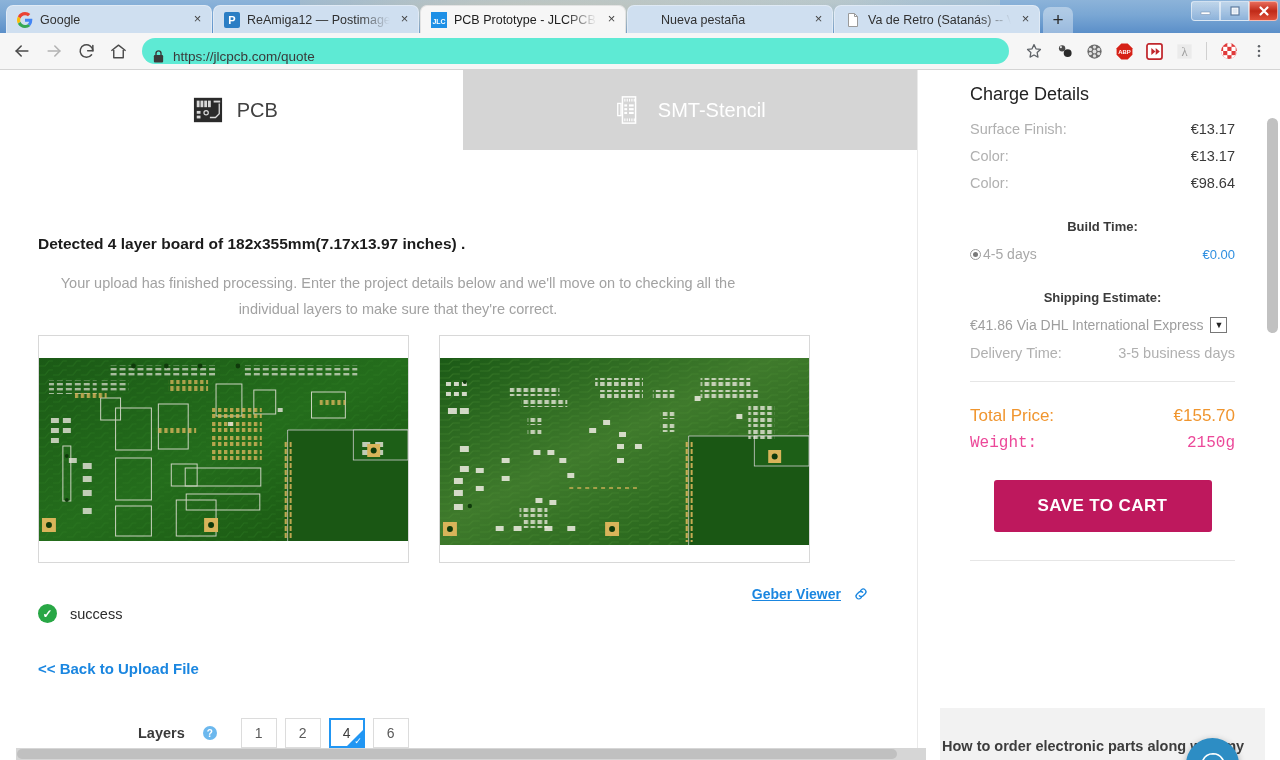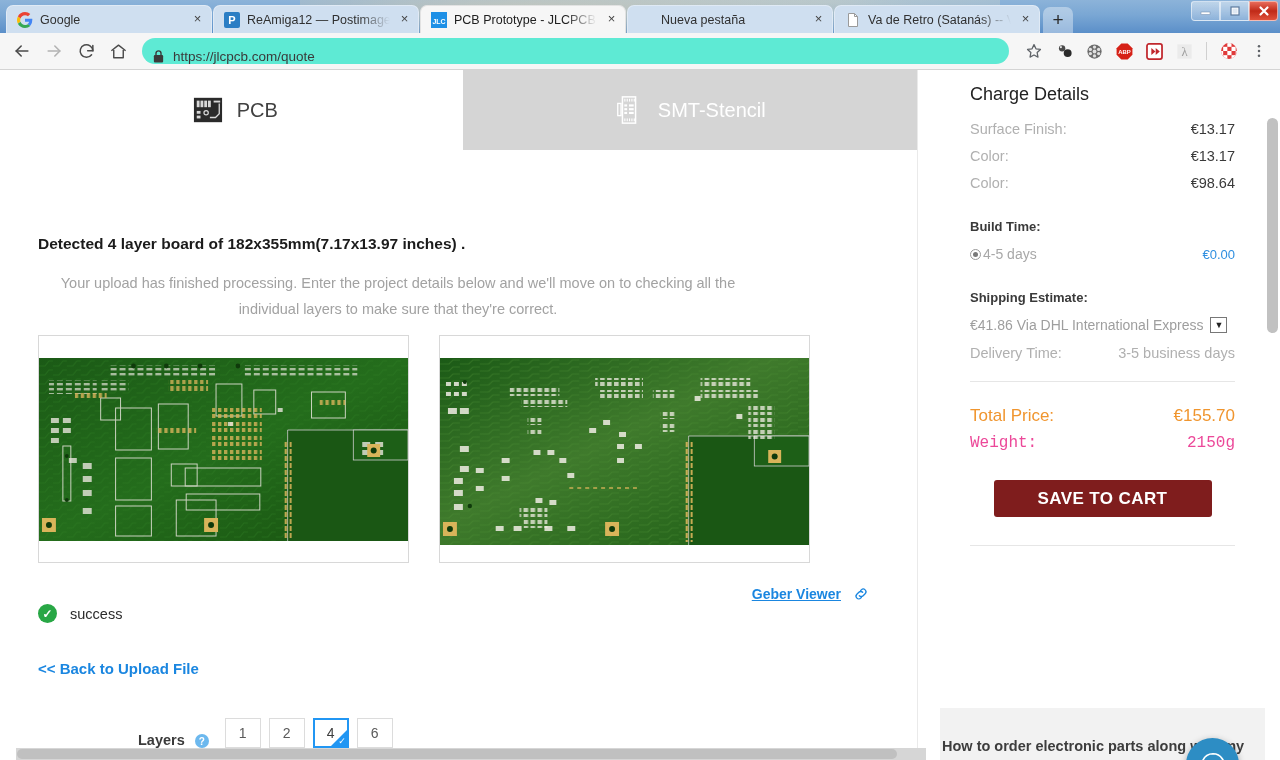--- a/index.html
+++ b/index.html
@@ -206,21 +206,21 @@
   .status .label { font-size: 14.5px; color: #2b2b2b; }
 
   .backlink {
     position: absolute; left: 30px; top: 590px;
     font-size: 15px; font-weight: bold; color: #1a86e0;
     text-decoration: none;
   }
 
   .layers-row {
     position: absolute; left: 130px; top: 648px;
-    display: flex; align-items: flex-end; gap: 10px;
+    display: flex; align-items: center; gap: 18px;
   }
   .layers-label { font-size: 14.5px; font-weight: bold; color: #3a3a3a; }
   .qmark {
     width: 14px; height: 14px; border-radius: 50%;
     background: #6cb8ee; color: #fff; font-size: 10px; font-weight: bold;
     display: flex; align-items: center; justify-content: center;
   }
   .layer-btns { display: flex; gap: 8px; margin-left: 6px; }
   .lbtn {
     width: 36px; height: 30px;
@@ -257,21 +257,21 @@
     background: #fff;
   }
   .side-inner { padding: 14px 30px 0 30px; }
   .side-title { font-size: 18px; color: #222; margin-bottom: 16px; }
   .row {
     display: flex; justify-content: space-between; align-items: baseline;
     font-size: 14.5px; margin-bottom: 11px;
   }
   .row .k { color: #b0b0b0; }
   .row .v { color: #3a3a3a; }
-  .grp-title { font-size: 13px; font-weight: bold; color: #3a3a3a; margin: 28px 0 12px; }
+  .grp-title { font-size: 13px; font-weight: bold; color: #3a3a3a; margin: 28px 0 12px; text-align: center; }
   .radio-row { display: flex; justify-content: space-between; align-items: center; font-size: 14px; }
   .radio {
     display: inline-block; width: 11px; height: 11px;
     border-radius: 50%; border: 1px solid #9a9a9a; background: #fff;
     position: relative; margin-right: 2px; vertical-align: -1px;
   }
   .radio::after {
     content:""; position: absolute; left: 2px; top: 2px;
     width: 5px; height: 5px; border-radius: 50%; background: #7a7a7a;
   }
@@ -282,22 +282,22 @@
     width: 17px; height: 16px; border: 1px solid #777; background: #fff;
     display: flex; align-items: center; justify-content: center;
     font-size: 9px; color: #222;
   }
   .divider { height: 1px; background: #e6e6e6; margin: 20px 0 24px; }
   .total-row { display: flex; justify-content: space-between; font-size: 17px; margin-bottom: 8px; }
   .total-row .tk { color: #f0952e; }
   .total-row .tv { color: #f0952e; }
   .weight-row { display: flex; justify-content: space-between; font-size: 16px; color: #ec4899; font-family: Liberation Mono, monospace; }
   .cart-btn {
-    display: block; width: 218px; height: 37px; margin: 28px auto 0;
-    background: #7f1d1d; color: #fff;
+    display: block; width: 218px; height: 52px; margin: 28px auto 0;
+    background: #be185d; color: #fff;
     border: none; border-radius: 3px;
     font-size: 17px; font-weight: bold; letter-spacing: .4px;
     font-family: "Liberation Sans", sans-serif;
     cursor: pointer;
   }
   .side-div { height: 1px; background: #e6e6e6; margin-top: 28px; }
 
   .helpbox {
     position: absolute; left: 940px; top: 638px;
     width: 340px; height: 52px;

